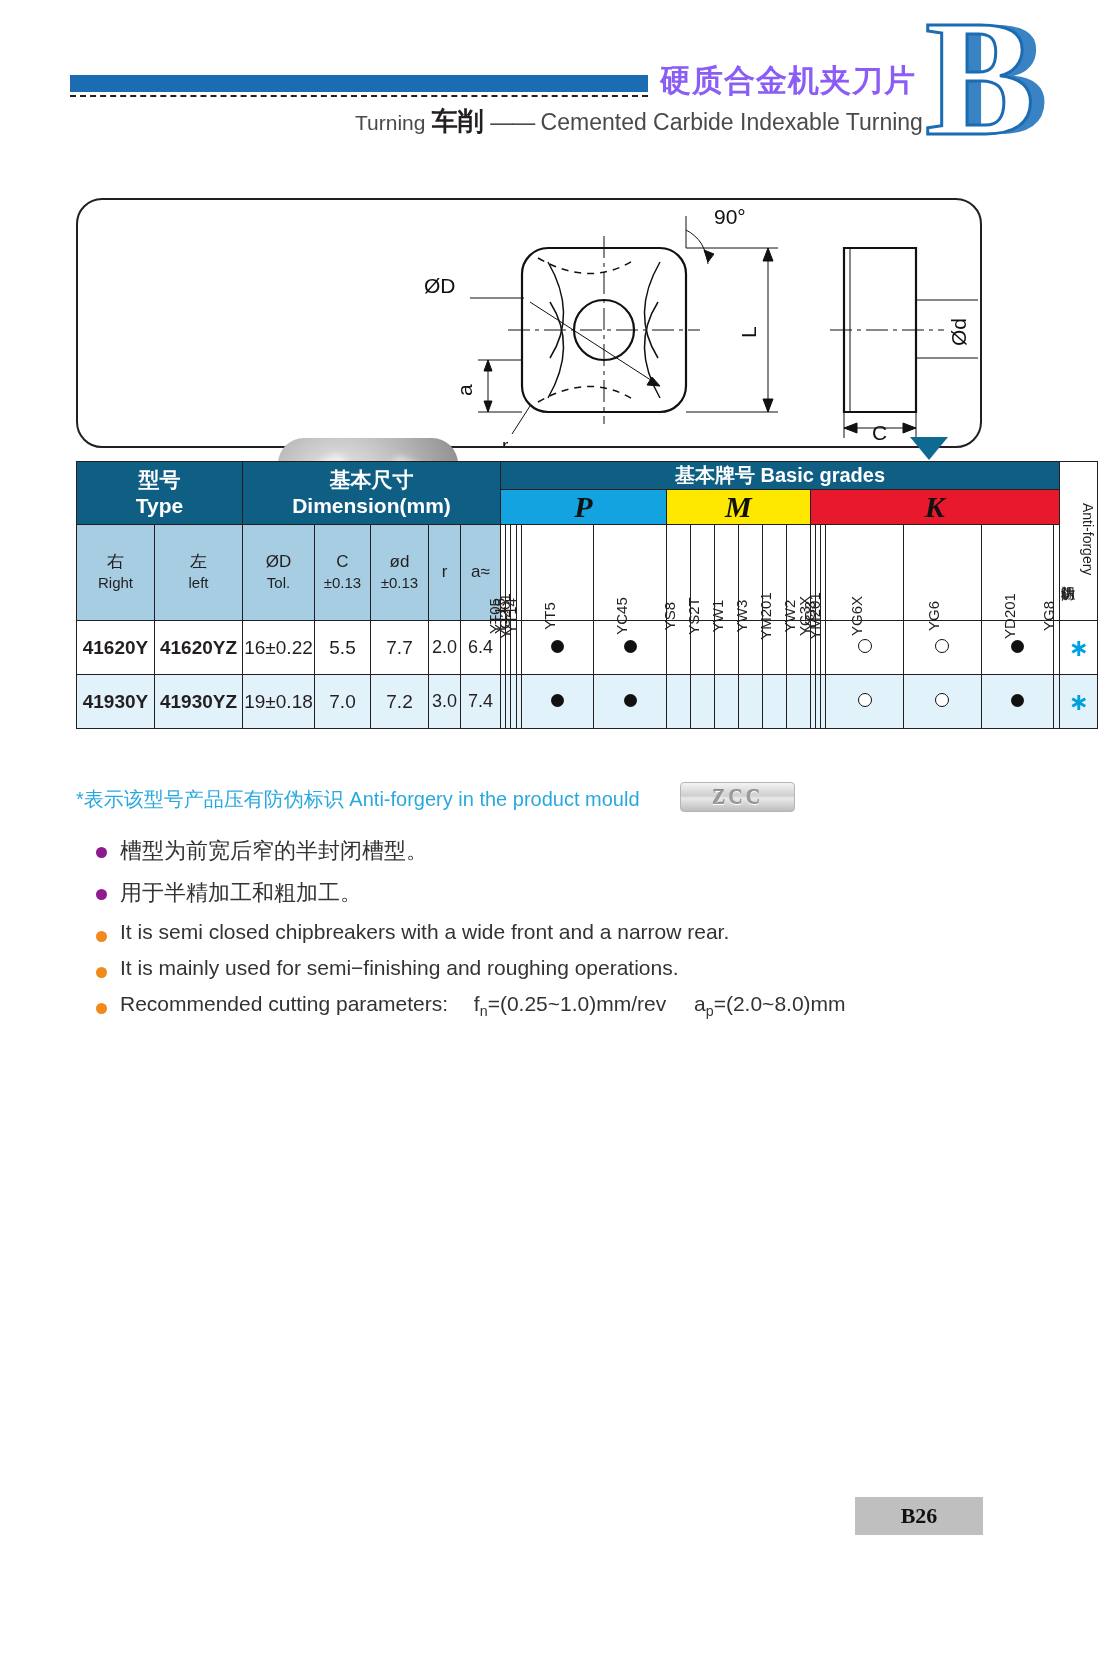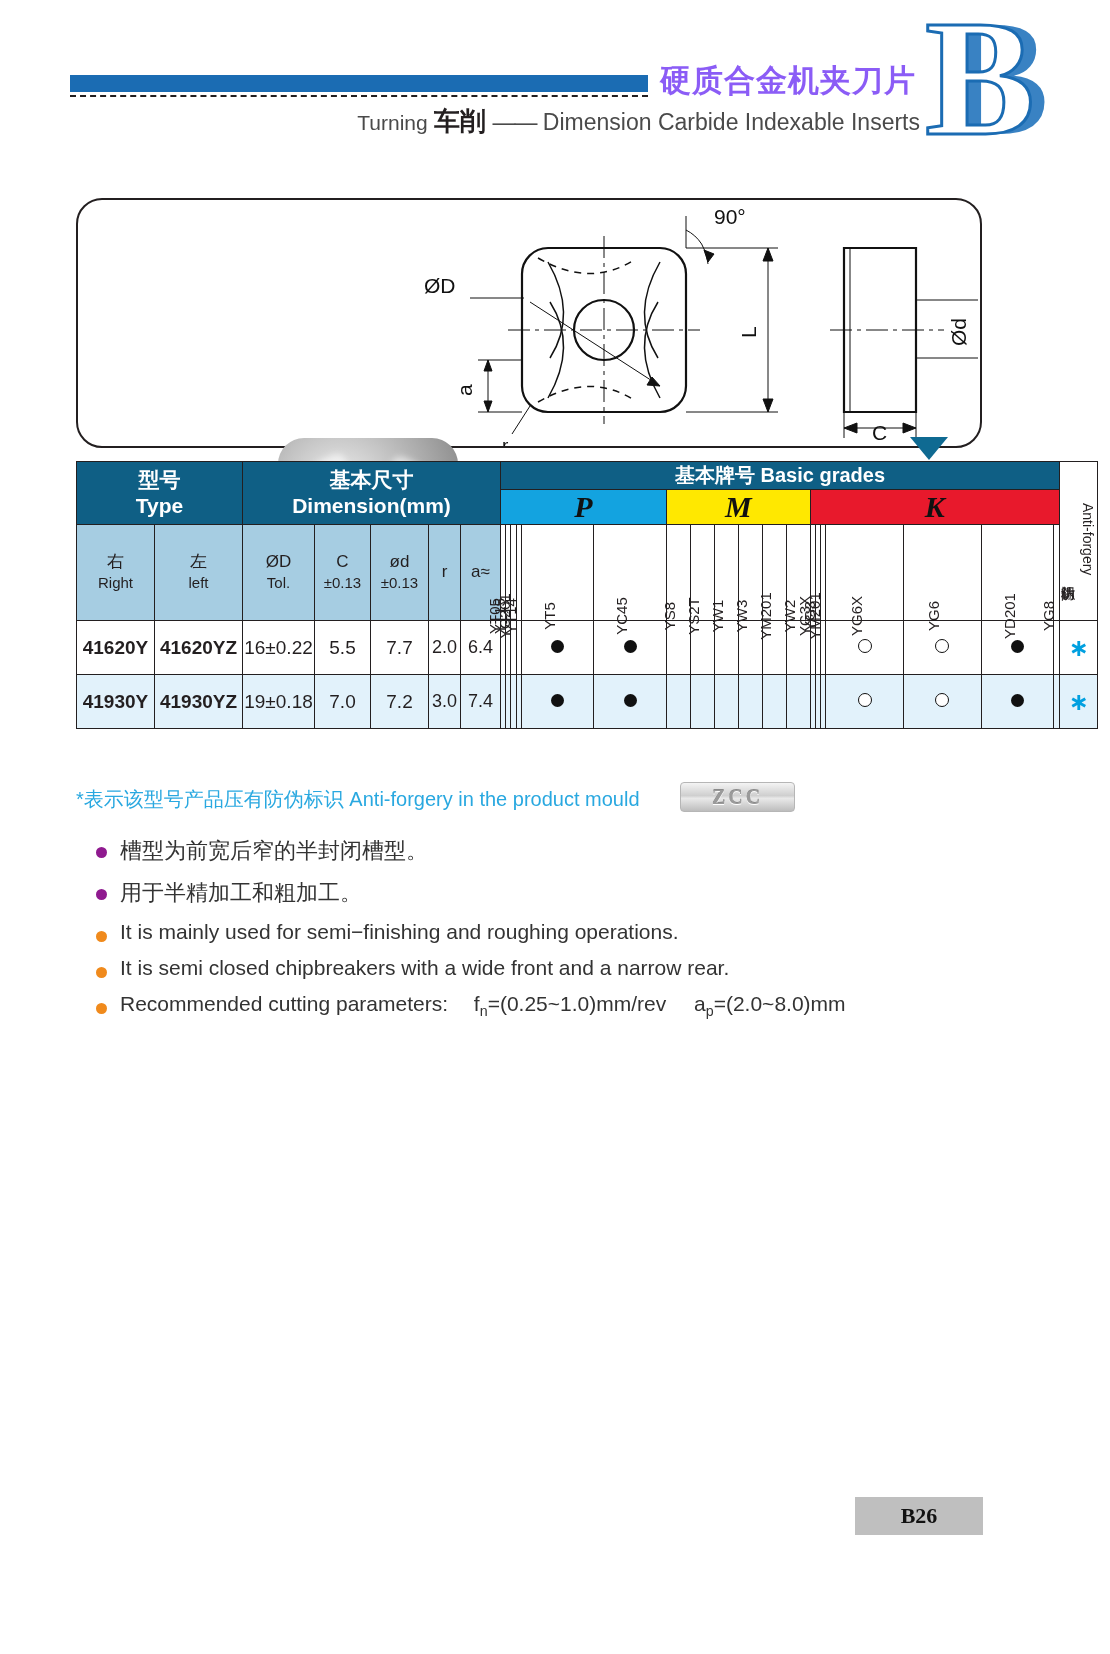--- a/index.html
+++ b/index.html
@@ -114,21 +114,21 @@
 <body>
 
 <div id="header">
   <div id="hdr-bar"></div>
   <div id="hdr-dash"></div>
   <div id="hdr-cn">硬质合金机夹刀片</div>
   <div id="hdr-sub">
     <span class="turn">Turning</span>
     <span class="cn">车削</span>
     <span class="dash">——</span>
-    <span>Dimension Carbide Indexable Inserts</span>
+    <span>Cemented Carbide Indexable Turning</span>
   </div>
   <div id="bigB">
     <div class="glyph shadow">B</div>
     <div class="glyph">B</div>
   </div>
 </div>
 
 <div id="panel">
   <svg width="902" height="246" viewBox="0 0 902 246">
     <g fill="none" stroke="#111" stroke-width="2.2">
@@ -391,25 +391,25 @@
   <div class="bl cn">
     <span class="bd"></span>
     <span>槽型为前宽后窄的半封闭槽型。</span>
   </div>
   <div class="bl cn">
     <span class="bd"></span>
     <span>用于半精加工和粗加工。</span>
   </div>
   <div class="bl en">
     <span class="bd"></span>
-    <span>It is mainly used for semi−finishing and roughing operations.</span>
+    <span>It is semi closed chipbreakers with a wide front and a narrow rear.</span>
   </div>
   <div class="bl en">
     <span class="bd"></span>
-    <span>It is semi closed chipbreakers with a wide front and a narrow rear.</span>
+    <span>It is mainly used for semi−finishing and roughing operations.</span>
   </div>
   <div class="bl en">
     <span class="bd"></span>
     <span>Recommended cutting parameters:</span>
     <span style="display:inline-block;width:20px"></span><span>f</span><sub>n</sub><span>=(0.25~1.0)mm/rev</span>
     <span style="display:inline-block;width:22px"></span><span>a</span><sub>p</sub><span>=(2.0~8.0)mm</span>
   </div>
 </div>
 
 <div id="footer">

